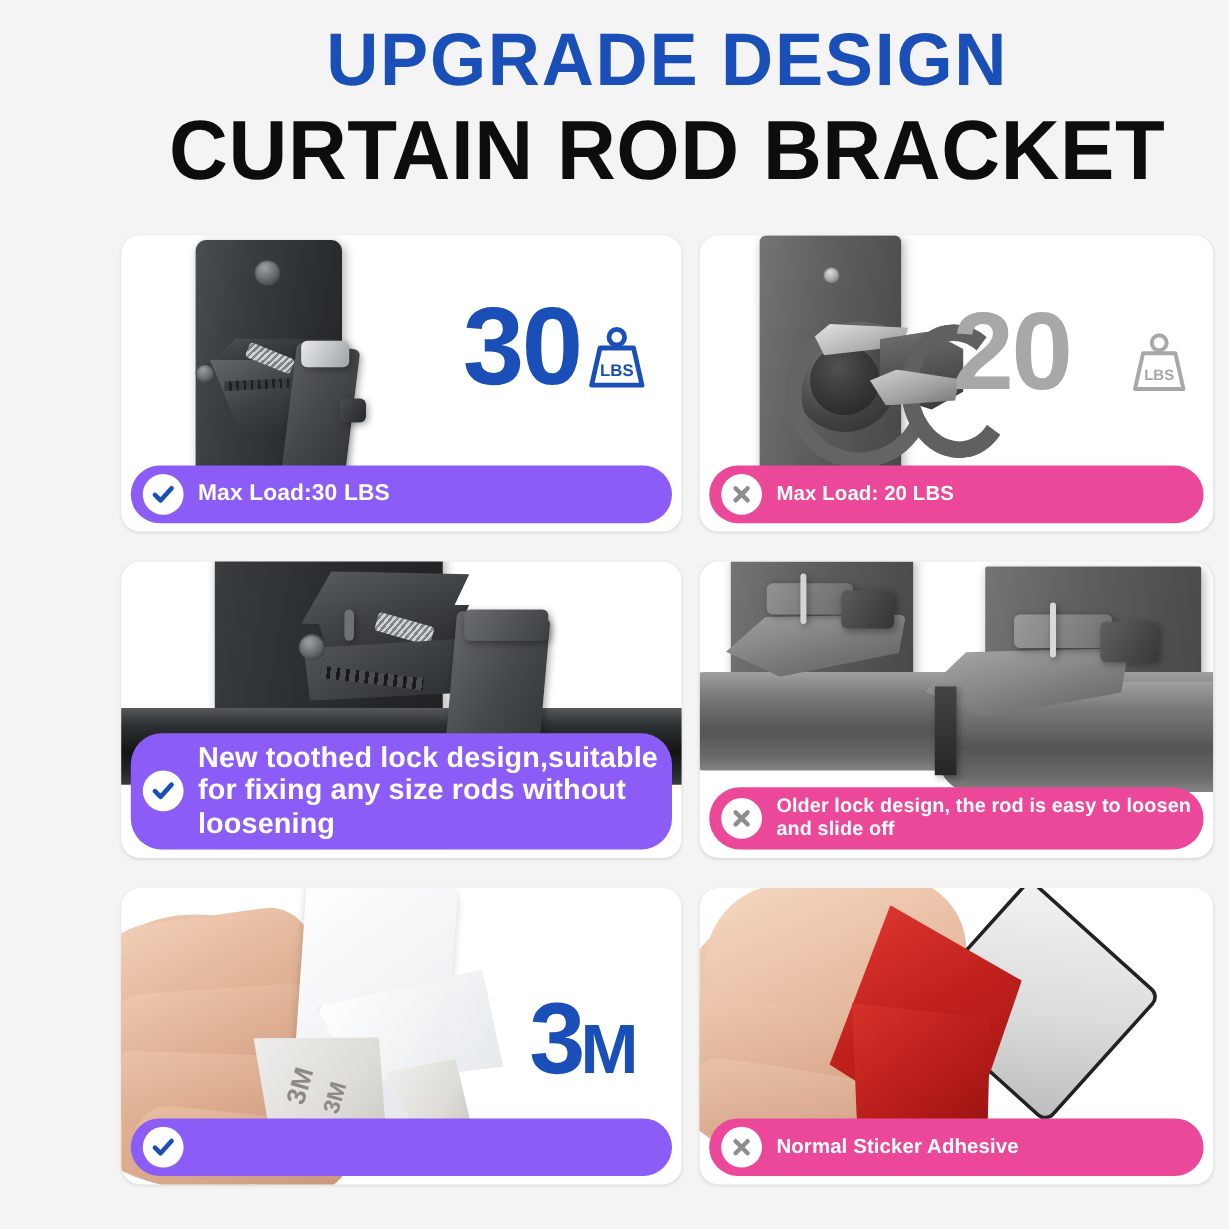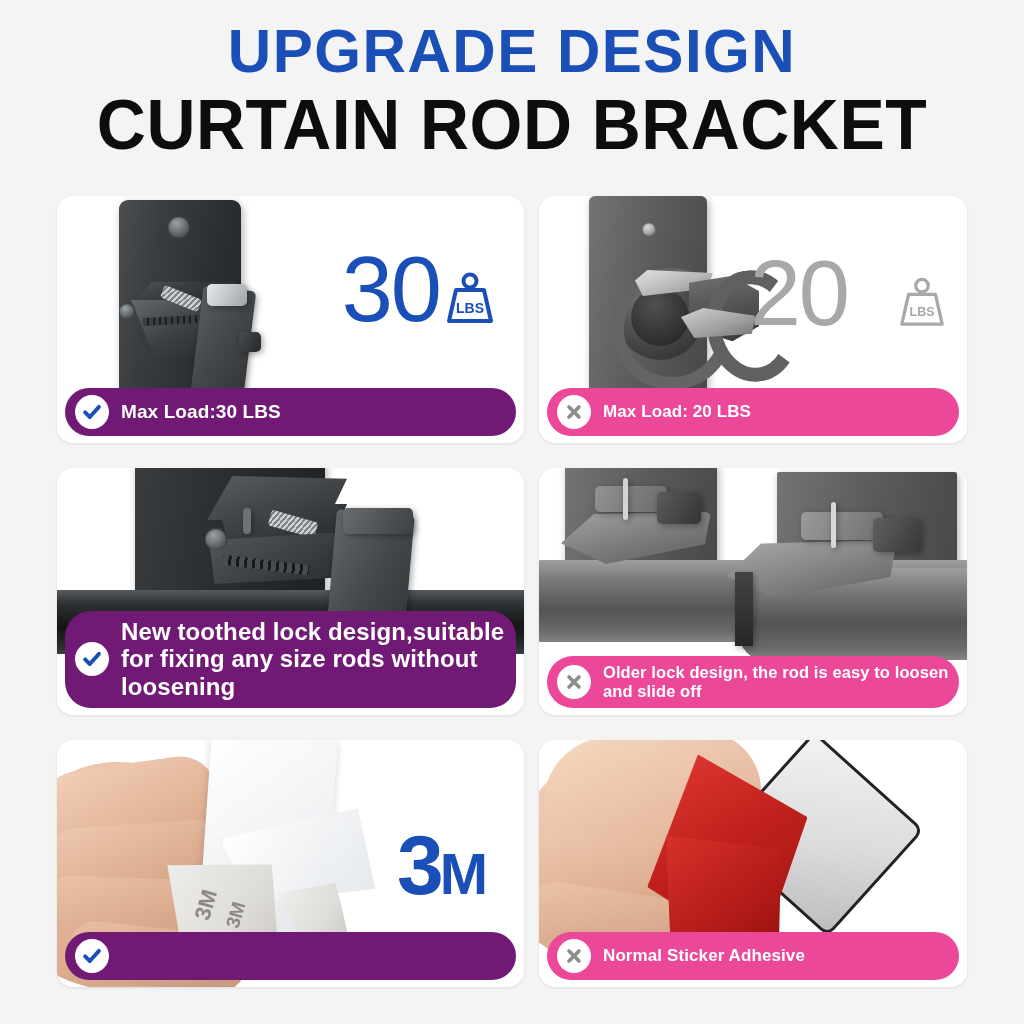--- a/index.html
+++ b/index.html
@@ -3,21 +3,21 @@
 <meta charset="utf-8">
 <style>
   html,body{margin:0;padding:0;}
   body{
     width:1024px;height:1024px;
     background:#f4f4f4;
     font-family:"Liberation Sans","DejaVu Sans",sans-serif;
     overflow:hidden;
     position:relative;
   }
-  .page{width:878px;height:1024px;position:relative;}
+  .page{width:878px;height:1024px;position:relative;margin-left:44px;}
 
   
   .titleblock{
     position:absolute;left:0;top:18px;width:1024px;text-align:center;
   }
   .title-line1{
     font-size:62px;font-weight:700;letter-spacing:1.5px;
     color:#1a4fb8;line-height:1.05;
     font-family:"Liberation Sans","DejaVu Sans",sans-serif;
     transform:scaleX(0.97);
@@ -53,21 +53,21 @@
   
   .caption{
     position:absolute;left:8px;right:8px;bottom:7px;
     border-radius:26px;
     display:flex;align-items:center;
     padding:7px 10px;
     box-sizing:border-box;
     min-height:48px;
     z-index:6;
   }
-  .caption.good{background:#701a75;}
+  .caption.good{background:#8b5cf6;}
   .caption.bad{background:#ec4899;}
   .cap-icon{
     flex:0 0 auto;
     width:34px;height:34px;border-radius:50%;
     background:#ffffff;
     display:flex;align-items:center;justify-content:center;
     margin-right:12px;
   }
   .cap-icon svg{display:block;}
   .cap-text{
@@ -76,21 +76,21 @@
   }
   .caption.bad .cap-text{font-size:17px;font-weight:600;}
   .caption.two-line .cap-text{font-size:24px;}
   .caption.bad.two-line .cap-text{font-size:16.5px;}
 
   
   .badge{
     position:absolute;display:flex;align-items:center;z-index:5;
   }
   .badge-num{
-    font-size:92px;font-weight:400;line-height:.9;letter-spacing:-2px;
+    font-size:92px;font-weight:700;line-height:.9;letter-spacing:-2px;
   }
   .badge.good .badge-num{color:#1a4fb8;}
   .badge.bad .badge-num{color:#a8a8a8;}
   .wt{margin-left:4px;margin-top:24px;}
   .badge-3m{
     position:absolute;right:38px;top:88px;z-index:5;
     color:#1a4fb8;font-weight:700;line-height:.9;
     letter-spacing:-2px;display:flex;align-items:baseline;
   }
   .m3-3{font-size:84px;}

